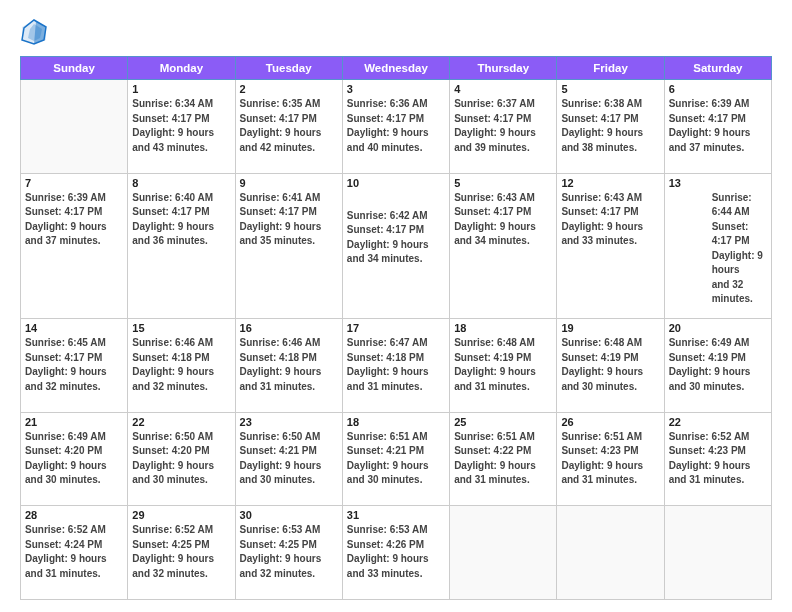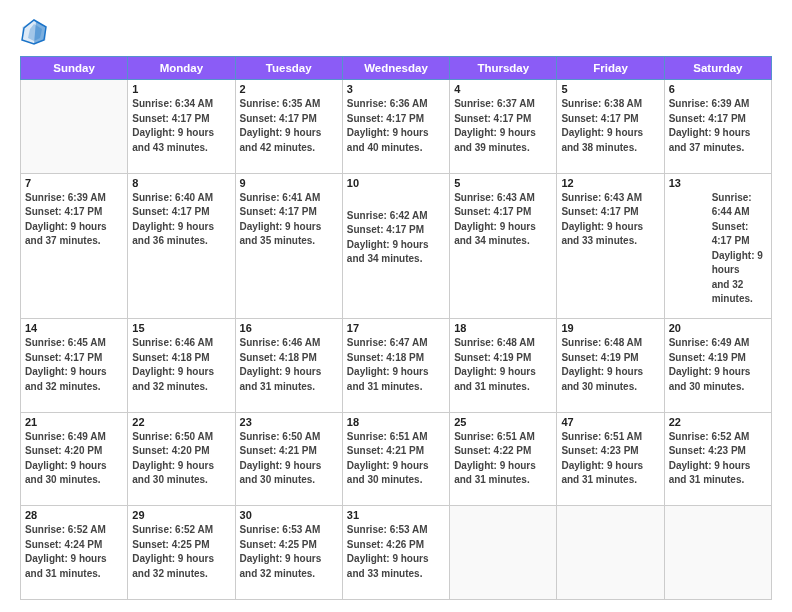--- a/index.html
+++ b/index.html
@@ -314,21 +314,21 @@
 and 30 minutes.</div>
           </td>
           <td>
             <span class="day-num">25</span>
             <div class="cell-info" style="white-space: pre-line;">Sunrise: 6:51 AM
 Sunset: 4:22 PM
 Daylight: 9 hours
 and 31 minutes.</div>
           </td>
           <td>
-            <span class="day-num">47</span>
+            <span class="day-num">26</span>
             <div class="cell-info" style="white-space: pre-line;">Sunrise: 6:51 AM
 Sunset: 4:23 PM
 Daylight: 9 hours
 and 31 minutes.</div>
           </td>
           <td>
             <span class="day-num">22</span>
             <div class="cell-info" style="white-space: pre-line;">Sunrise: 6:52 AM
 Sunset: 4:23 PM
 Daylight: 9 hours

